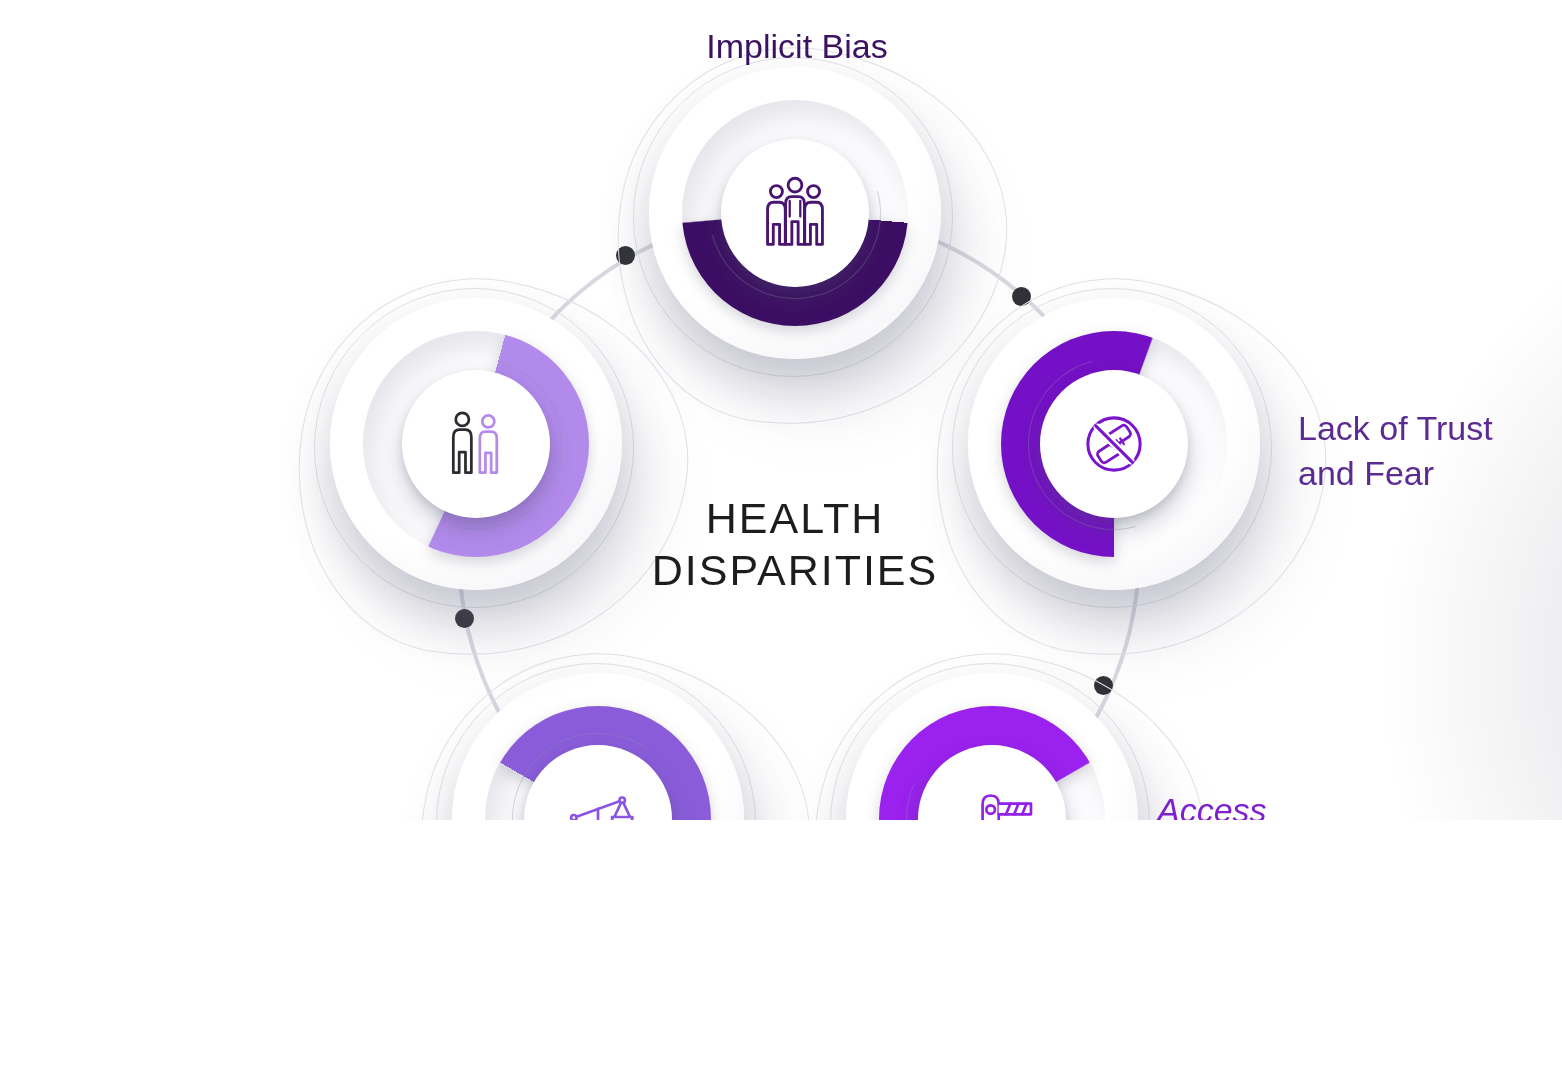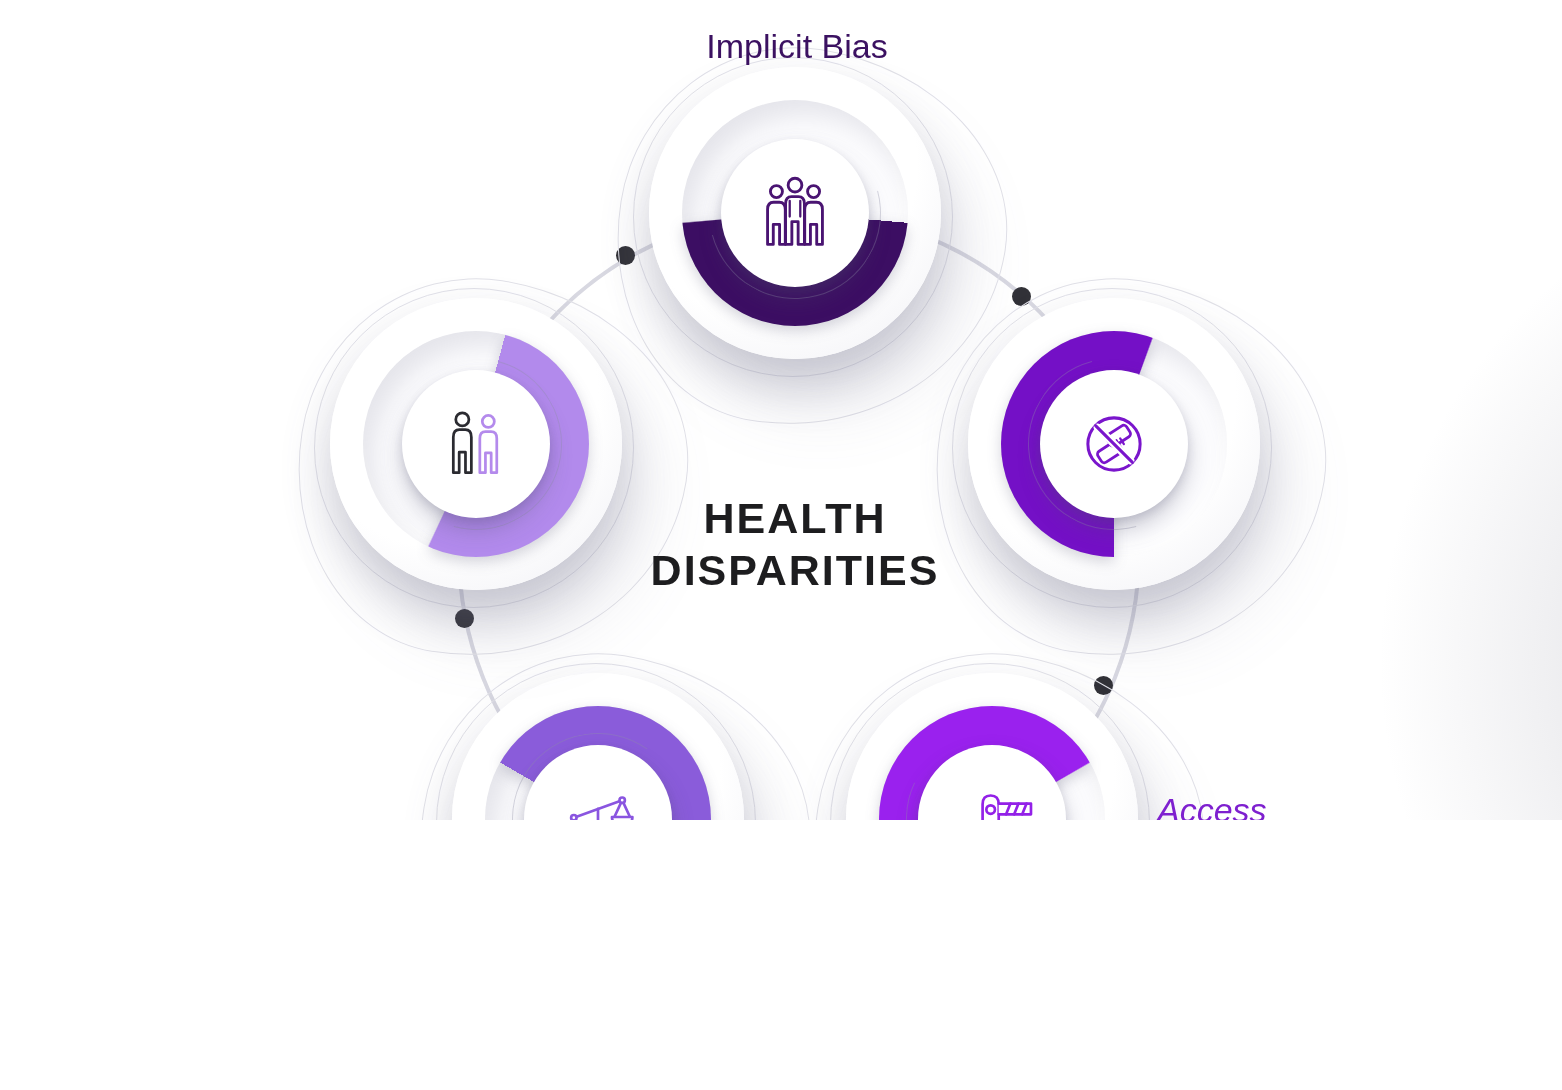--- a/index.html
+++ b/index.html
@@ -87,21 +87,21 @@
     white-space:pre-line; color:var(--label-color,#5c2b92); font-weight:500;
   }
   .label-0{left:597px; top:24px;  width:400px; text-align:center;}
   .label-1{left:1298px; top:406px; width:260px; text-align:left;}
   .label-2{left:1157px; top:788px; width:240px; text-align:left;font-style:italic;}
   .label-3{left:80px;  top:788px; width:400px; text-align:center;}
   .label-4{left:26px;  top:383px; width:280px; text-align:right;}
 
   .center-title{
     position:absolute; left:545px; top:492px; width:500px; z-index:6;
-    text-align:center; color:#1d1d1f; font-weight:700;
+    text-align:center; color:#1d1d1f; font-weight:400;
     font-size:43px; line-height:1.22; letter-spacing:2px;
   }
 </style>
 </head>
 <body>
 
 <div class="stage">
 
   <div class="bg-shade"></div>
   <div class="connector"></div>
@@ -217,20 +217,22 @@
           <g stroke="currentColor" fill="#ffffff">
             <circle cx="41" cy="13.5" r="4.4"></circle>
             <path d="M34.8 51 L34.8 26 Q34.8 21 39 21 L43 21 Q47.2 21 47.2 26 L47.2 51 L43.1 51 L43.1 36.5 L38.9 36.5 L38.9 51 Z"></path>
           </g>
         </svg>
       </div>
     </div>
   </div>
 
   <div class="node-label label-0" style="--arc: #3c0e63; --icon-color: #4a1472; --label-color: #3b1161;">Implicit Bias</div>
+  <div class="node-label label-1" style="--arc: #7410c6; --icon-color: #7a15cc; --label-color: #5c2b92;">Lack of Trust
+and Fear</div>
   <div class="node-label label-2" style="--arc: #9a21ee; --icon-color: #9320e8; --label-color: #7e20cf;">Access
 Barriers</div>
 
   <div class="center-title">
     <div>HEALTH</div>
     <div>DISPARITIES</div>
   </div>
 
 </div>
 

